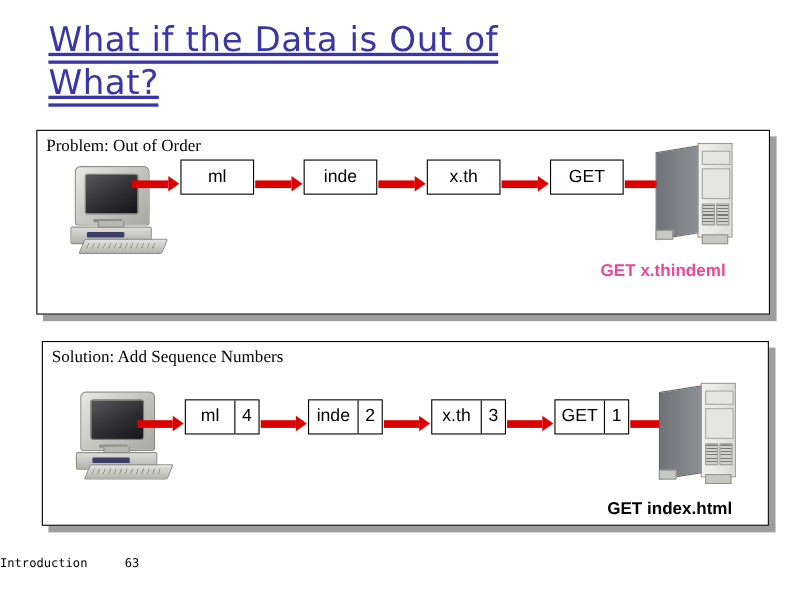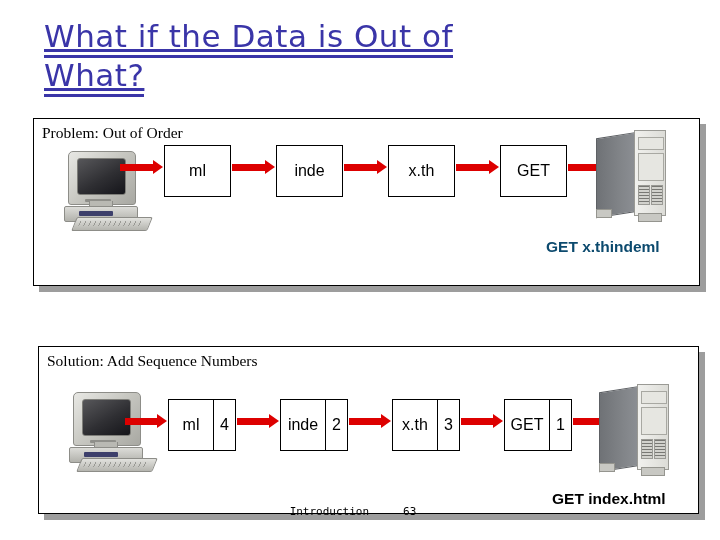--- a/index.html
+++ b/index.html
@@ -48,21 +48,20 @@
     left: 33px;
     top: 118px;
     width: 667px;
     height: 168px;
   }
   #panel-solution {
     left: 38px;
     top: 310px;
     width: 661px;
     height: 168px;
-    margin-top: 36px;
   }
 
   .panel-caption {
     position: absolute;
     left: 8px;
     top: 5px;
     font-family: "Liberation Serif", serif;
     font-size: 15.5px;
     color: #000000;
     white-space: nowrap;
@@ -185,21 +184,21 @@
   .sv-foot-r { left: 44px; top: 84px; width: 22px; }
 
   
   .pktbox {
     position: absolute;
     background: #ffffff;
     border: 1.5px solid #000000;
     box-sizing: border-box;
     display: flex;
     align-items: stretch;
-    height: 52px;
+    height: 32px;
   }
   .pkt-label {
     flex: 1 1 auto;
     display: flex;
     align-items: center;
     justify-content: center;
     font-family: "Liberation Sans", sans-serif;
     font-size: 16px;
     color: #000000;
     padding: 0 4px;
@@ -235,30 +234,30 @@
     flex: 0 0 auto;
   }
 
   .reqtext {
     position: absolute;
     font-family: "Liberation Sans", sans-serif;
     font-size: 15.5px;
     font-weight: bold;
     white-space: nowrap;
   }
-  .reqtext.red { color: #0c4a6e; }
+  .reqtext.red { color: #ec4899; }
   .reqtext.black { color: #000000; }
 
   
   #footer {
     position: absolute;
     left: 0;
     top: 505px;
     width: 720px;
-    text-align: center;
+    text-align: left;
     padding-right: 14px;
     box-sizing: border-box;
     font-family: "DejaVu Sans Mono", monospace;
     font-size: 11px;
     color: #000000;
   }
   #footer-section { margin-right: 34px; }
 </style>
 </head>
 <body>

